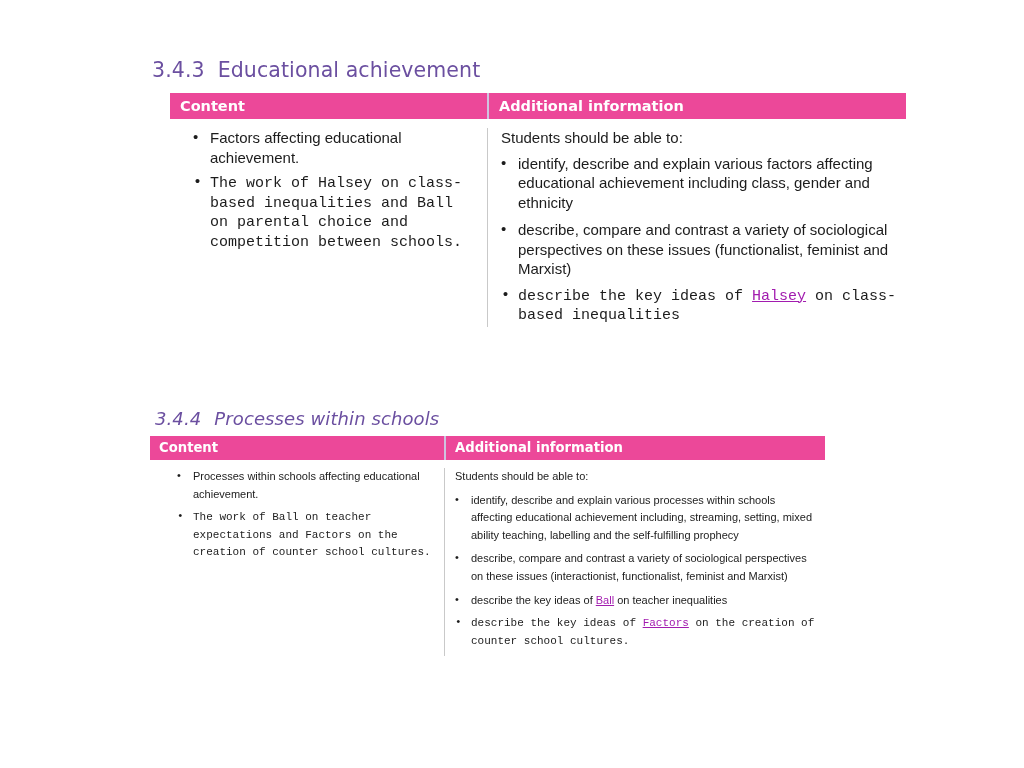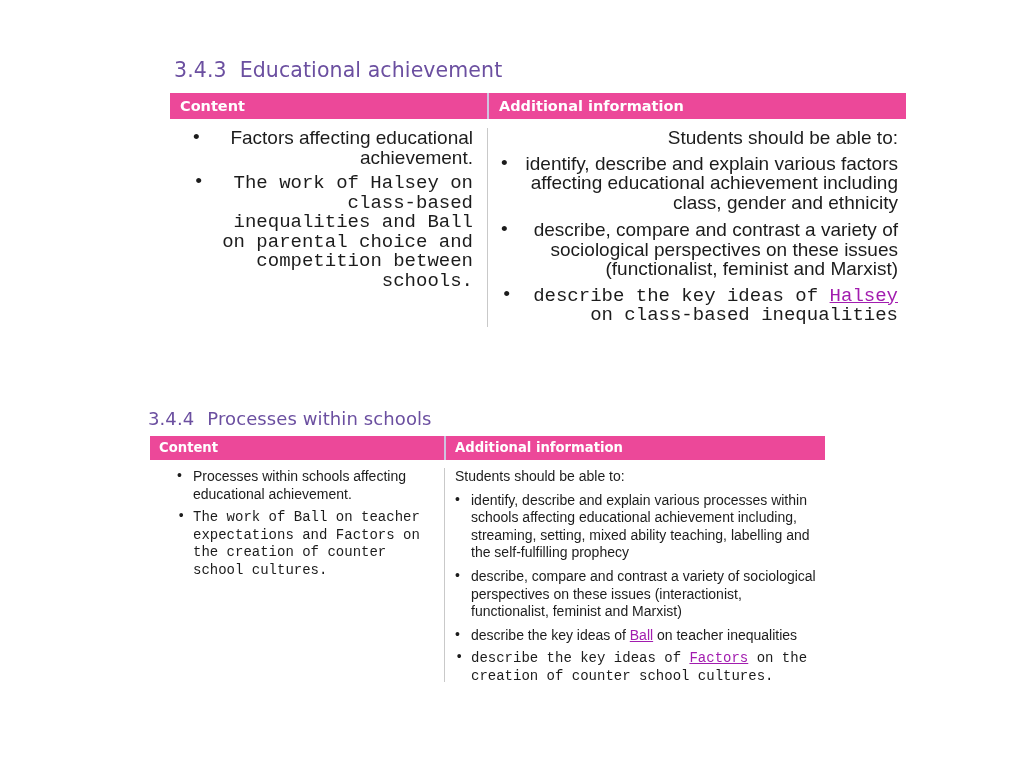--- a/index.html
+++ b/index.html
@@ -45,29 +45,30 @@
     position: absolute;
     white-space: nowrap;
     font-family: "DejaVu Sans", sans-serif;
     font-weight: 400;
     color: #6b4fa0;
     letter-spacing: 0.1px;
   }
   .sec-heading .num { margin-right: 13px; }
 
   #heading-343 {
-    left: 174px;
+    left: 152px;
     top: 58px;
     font-size: 20.5px;
     text-align: center;
   }
   #heading-344 {
-    left: 148px;
+    left: 155px;
     top: 408px;
     font-size: 18px;
+    font-style: italic;
   }
 
   
   .spec-table {
     position: absolute;
     overflow: hidden;
     background: #ffffff;
     box-sizing: border-box;
   }
   .spec-table .thead {
@@ -134,39 +135,39 @@
     left: 170px;
     top: 93px;
     width: 736px;
     height: 234px;
   }
   #table-343 .thead { height: 26px; }
   #table-343 .th { font-size: 14.5px; line-height: 26px; padding-left: 10px; }
   #table-343 .th-content { flex: 0 0 317px; }
   #table-343 .th-addl   { flex: 1 1 auto; }
   #table-343 .tbody { padding-top: 9px; }
-  #table-343 .td { font-size: 19px; line-height: 19.5px; text-align: right; }
+  #table-343 .td { font-size: 15px; line-height: 19.5px; }
   #table-343 .td-content { flex: 0 0 317px; padding: 0 14px 0 23px; }
   #table-343 .td-addl    { flex: 1 1 auto; padding: 0 8px 0 13px; }
   #table-343 ul.bullets > li { padding-left: 17px; }
   #table-343 .td-addl ul.bullets > li { margin-bottom: 8px; }
 
   
   #table-344 {
     left: 150px;
     top: 436px;
     width: 675px;
     height: 246px;
   }
   #table-344 .thead { height: 24px; }
   #table-344 .th { font-size: 13.2px; line-height: 24px; padding-left: 9px; }
   #table-344 .th-content { flex: 0 0 294px; }
   #table-344 .th-addl   { flex: 1 1 auto; }
   #table-344 .tbody { padding-top: 8px; }
-  #table-344 .td { font-size: 14px; line-height: 17.6px; }
+  #table-344 .td { font-size: 11px; line-height: 17.6px; }
   #table-344 .td-content { flex: 0 0 294px; padding: 0 12px 0 27px; }
   #table-344 .td-addl    { flex: 1 1 auto; padding: 0 8px 0 10px; }
   #table-344 ul.bullets > li { padding-left: 16px; }
   #table-344 ul.bullets > li { margin-bottom: 6px; }
 </style>
 </head>
 <body>
 
 <div class="ghost-heading">
   <div class="ghost-inner">

